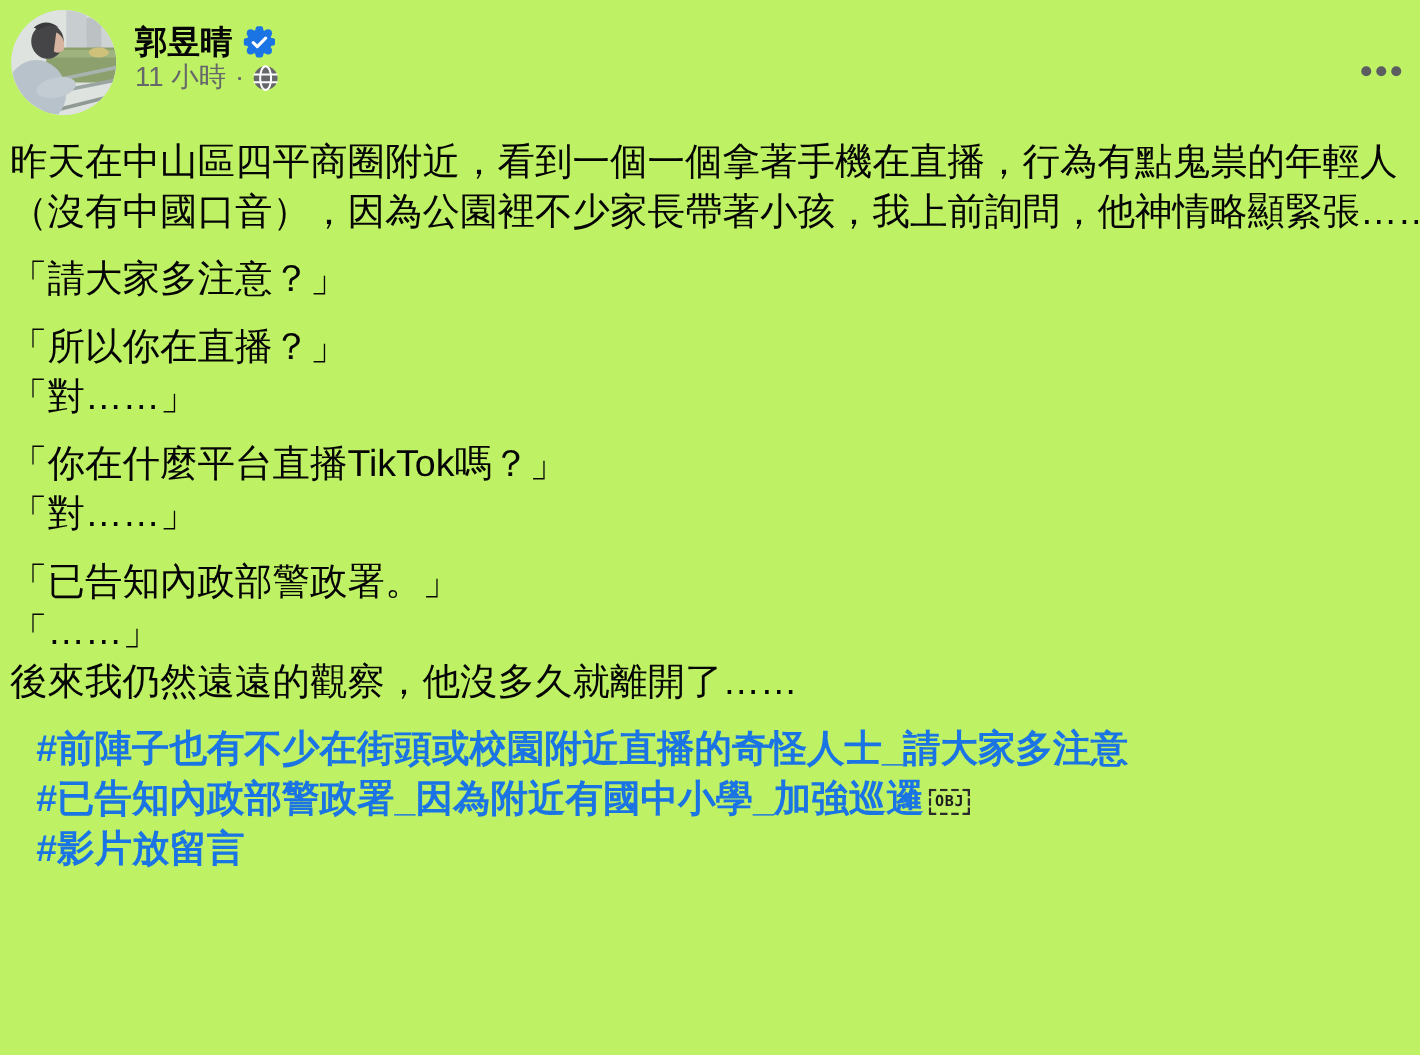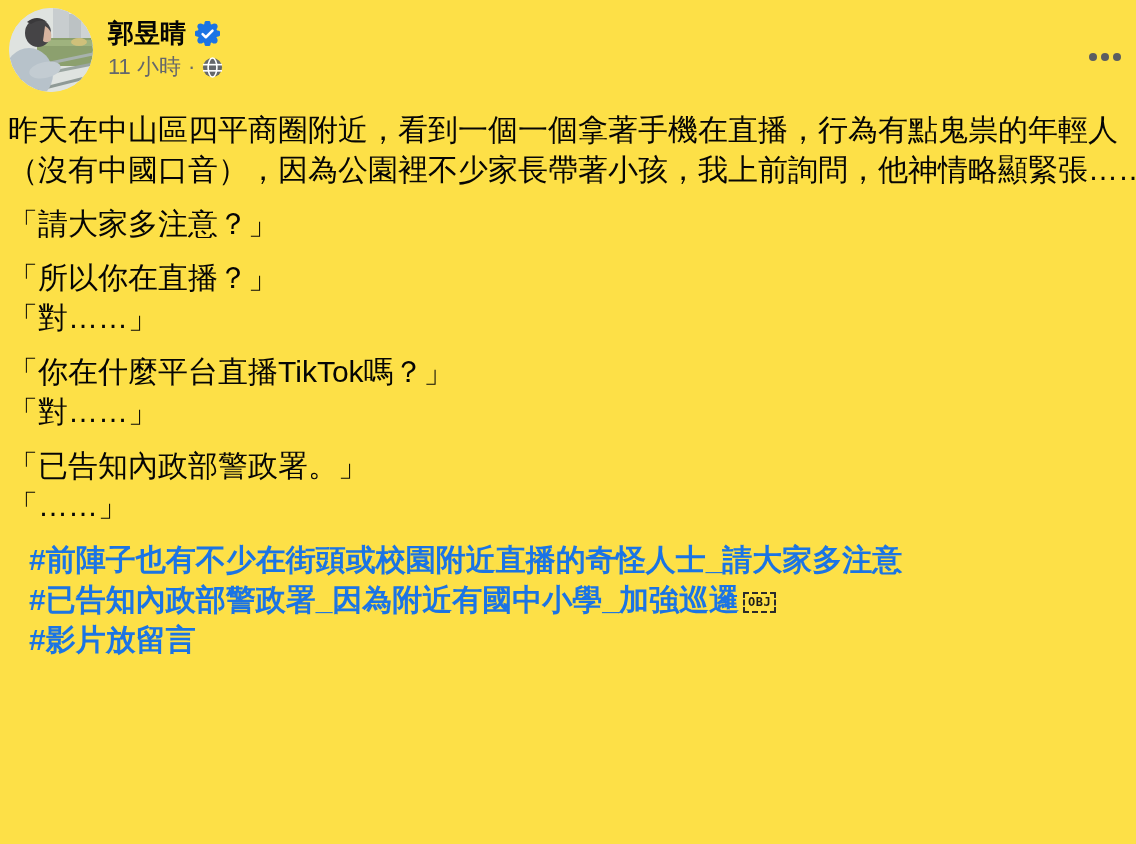--- a/index.html
+++ b/index.html
@@ -1,33 +1,33 @@
 <!DOCTYPE html>
 <html><head>
 <meta charset="utf-8">
 <style>
   * { margin:0; padding:0; box-sizing:border-box; }
   html,body { background:#ffffff; }
   .page {
     position:relative; width:1136px; height:844px; overflow:hidden;
-    background:#fde047;
+    background:#bef264;
     font-family:"Liberation Sans","DejaVu Sans",sans-serif;
   }
   
   .post-header { position:absolute; top:8px; left:9px; right:13px; height:92px; }
   .avatar {
     position:absolute; left:0; top:0; width:84px; height:84px;
     border-radius:50%; overflow:hidden; cursor:pointer; background:#dde1de;
   }
   .avatar svg { display:block; }
   .header-info { position:absolute; left:99px; top:10px; }
   .name-row { display:flex; align-items:center; gap:9px; }
   .author-name { font-size:26px; font-weight:700; color:#050505; line-height:30px; cursor:pointer; }
   .badge { width:25px; height:25px; display:inline-block; }
-  .time-row { display:flex; align-items:center; gap:7px; margin-top:7px; font-size:22px; color:#65676B; line-height:24px; }
+  .time-row { display:flex; align-items:center; gap:7px; margin-top:2px; font-size:22px; color:#65676B; line-height:24px; }
   .time-label { cursor:pointer; }
   .time-sep { color:#65676B; }
   .globe { width:21px; height:21px; display:inline-block; }
   .more-btn {
     position:absolute; top:39px; right:0; border:none; background:transparent;
     display:flex; align-items:center; gap:4px; padding:6px 2px; cursor:pointer;
   }
   .more-btn .dot { width:8px; height:8px; border-radius:50%; background:#5b5d61; }
   
   .post-body { position:absolute; top:110px; left:8px; right:0; font-size:30px; color:#050505; }
@@ -126,20 +126,21 @@
         <div class="text-line">「所以你在直播？」</div>
         <div class="text-line">「對……」</div>
       </div>
       <div class="text-block">
         <div class="text-line">「你在什麼平台直播TikTok嗎？」</div>
         <div class="text-line">「對……」</div>
       </div>
       <div class="text-block">
         <div class="text-line">「已告知內政部警政署。」</div>
         <div class="text-line">「……」</div>
+        <div class="text-line">後來我仍然遠遠的觀察，他沒多久就離開了……</div>
       </div>
       <div class="text-block hashtag-block">
         <div class="text-line"><a class="hashtag" href="#">#前陣子也有不少在街頭或校園附近直播的奇怪人士_請大家多注意</a></div>
         <div class="text-line"><a class="hashtag" href="#">#已告知內政部警政署_因為附近有國中小學_加強巡邏</a><span class="obj-char">OBJ</span></div>
         <div class="text-line"><a class="hashtag" href="#">#影片放留言</a></div>
       </div>
     </div>
 
 </div>
 

